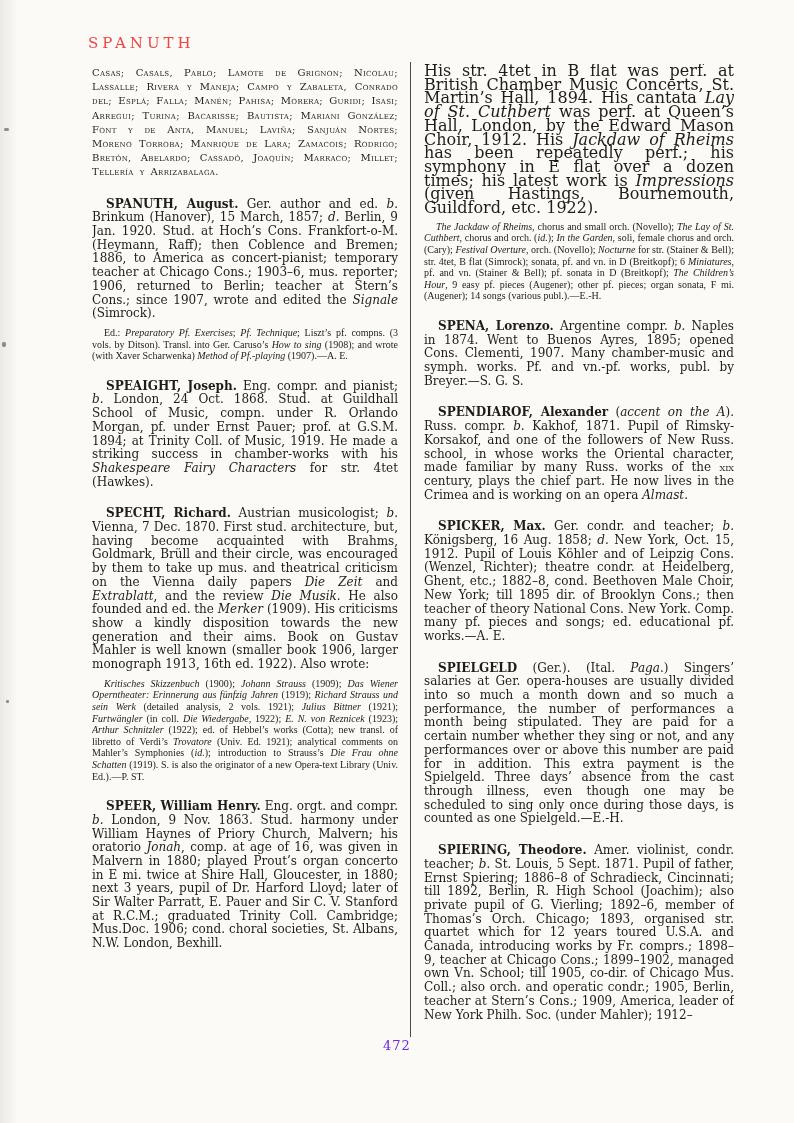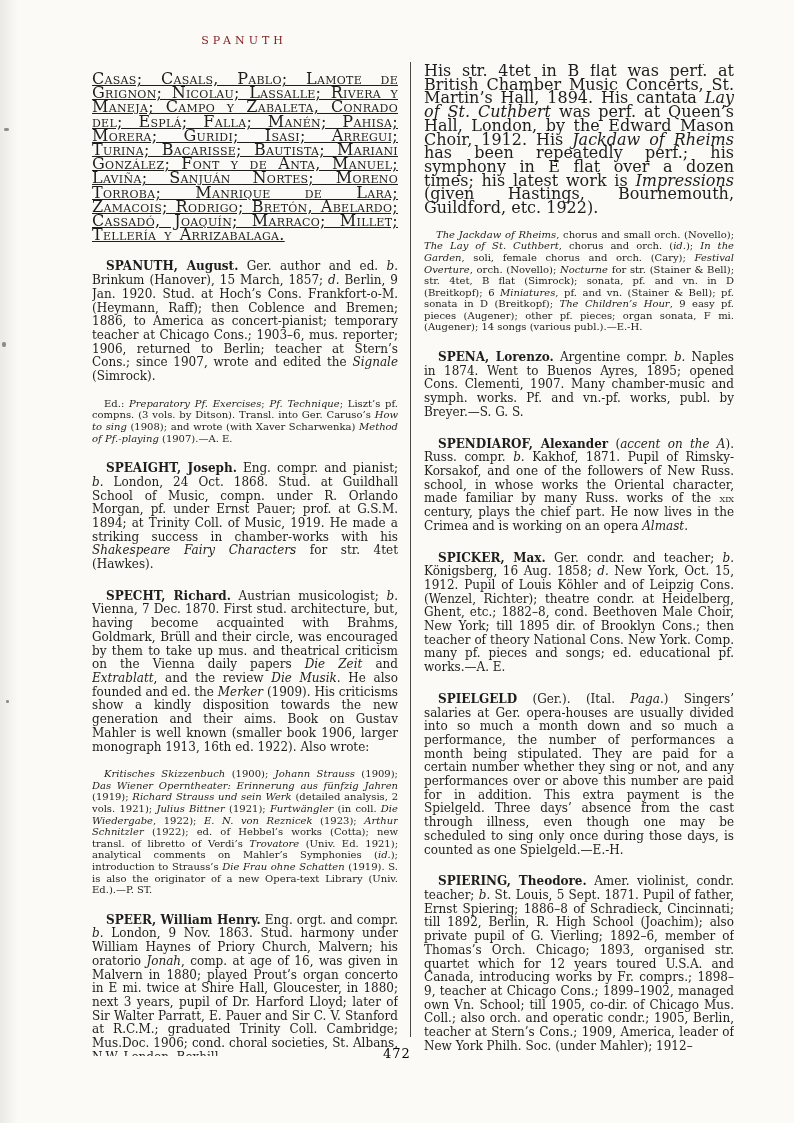--- a/index.html
+++ b/index.html
@@ -13,48 +13,48 @@
     overflow:hidden;
   }
   .edge-shade{
     position:absolute;left:0;top:0;width:18px;height:100%;
     background:linear-gradient(to right, rgba(90,85,80,0.10), rgba(90,85,80,0));
     pointer-events:none;
   }
   .speck{position:absolute;background:#3c3a36;border-radius:40%;opacity:.55;}
   .running-head{
     position:absolute;top:34px;height:20px;
-    font-size:11px;letter-spacing:4px;
-    text-align:center;color:#7f1d1d;
+    font-size:15px;letter-spacing:4px;
+    text-align:left;color:#ef4444;
   }
   .running-head.left{left:88px;width:312px;}
   .running-head.right{left:420px;width:316px;}
   .col-divider{
     position:absolute;left:410px;top:62px;width:1px;height:975px;
     background:#4a4844;
   }
   .column{
     position:absolute;top:64px;height:992px;overflow:hidden;
     text-align:justify;
     hyphens:auto;-webkit-hyphens:auto;
   }
   .column.left{left:92px;width:306px;}
   .column.right{left:424px;width:310px;}
   .para{margin:0;padding:0;}
   .entry{font-size:12px;line-height:13.7px;text-indent:14px;margin-top:18px;}
   .cont{font-size:16px;line-height:13.7px;text-indent:0;margin-top:0;}
-  .names{font-size:16px;line-height:14.2px;text-indent:0;margin-top:8px;
-         font-variant:small-caps;letter-spacing:.3px;word-spacing:2.5px;text-decoration:underline;}
-  .fine{font-size:10px;line-height:11.6px;text-indent:12px;margin-top:14px;}
+  .names{font-size:10px;line-height:14.2px;text-indent:0;margin-top:2px;
+         font-variant:small-caps;letter-spacing:.3px;word-spacing:2.5px;}
+  .fine{font-size:10px;line-height:11.6px;text-indent:12px;margin-top:6px;font-family:Liberation Serif, serif;}
   .b{font-weight:bold;}
   .i{font-style:italic;}
   .sc{font-variant:small-caps;}
   .page-number{
     position:absolute;left:0;top:1038px;width:794px;
-    text-align:center;font-size:13px;color:#000000;letter-spacing:1px;margin-top:8px;
+    text-align:center;font-size:13px;color:#6d28d9;letter-spacing:1px;
   }
 </style>
 </head>
 <body>
 
 <div class="page">
   <div class="edge-shade"></div>
   <div class="speck" style="left:4px;top:128px;width:5px;height:3px;"></div>
   <div class="speck" style="left:2px;top:342px;width:4px;height:5px;"></div>
   <div class="speck" style="left:6px;top:700px;width:3px;height:3px;"></div>

